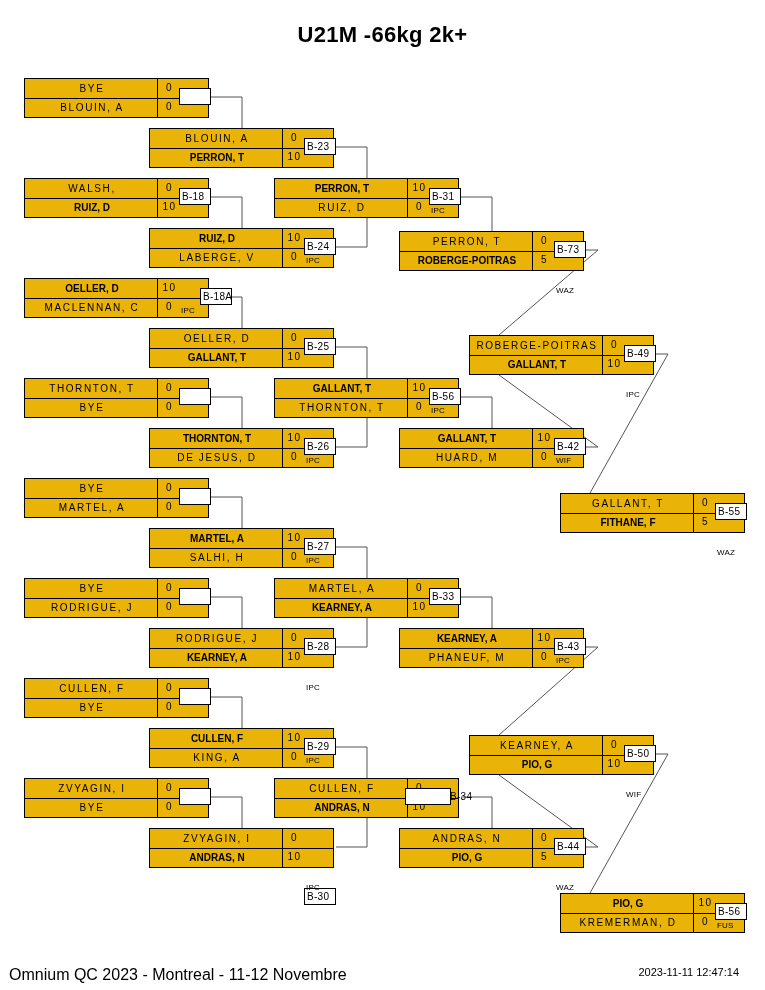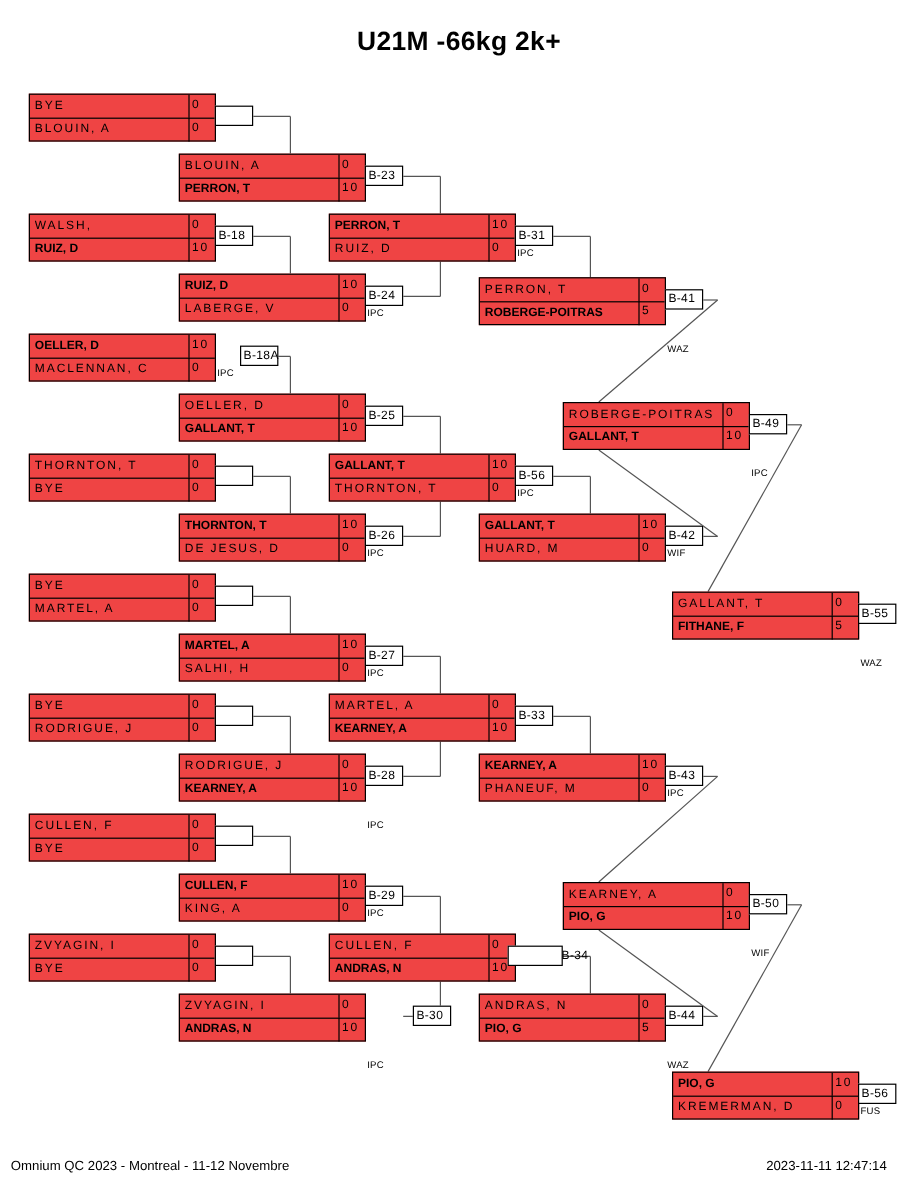--- a/index.html
+++ b/index.html
@@ -1,36 +1,36 @@
 <!DOCTYPE html>
 <html><head>
 <meta charset="utf-8">
 <style>
   html, body { margin:0; padding:0; background:#ffffff; }
   body { width:765px; height:990px; position:relative; overflow:hidden;
          font-family:"Liberation Sans", sans-serif; color:#000; }
   #title { position:absolute; left:0; top:22px; width:765px; text-align:center;
            font-size:22px; font-weight:bold; letter-spacing:0.3px; }
   #lines { position:absolute; left:0; top:0; width:765px; height:990px; }
-  .match { position:absolute; width:156px; height:40px; box-sizing:border-box;
-           border:1px solid #000; background:#ef4444; }
+  .match { position:absolute; width:185px; height:40px; box-sizing:border-box;
+           border:1px solid #000; background:#eab308;text-align:center; }
   .row { position:absolute; left:0; width:100%; height:20px; }
   .row.r0 { top:0; border-bottom:1px solid #000; box-sizing:border-box; }
   .row.r1 { top:19px; height:20px; }
   .name { position:absolute; left:4px; top:4px; font-size:10px; letter-spacing:1.6px;
           white-space:nowrap; overflow:hidden; width:126px; }
   .name.win { font-weight:bold; letter-spacing:0px; }
   .score { position:absolute; left:132px; top:0; width:22px; height:100%;
            border-left:1px solid #000; box-sizing:border-box; font-size:10px;
            padding-left:2px; padding-top:3px; letter-spacing:1.5px; }
   .bout { position:absolute; width:32px; height:17px; box-sizing:border-box;
           border:1px solid #000; background:#fff; font-size:10px; padding-left:2px;
           padding-top:2px; letter-spacing:0.3px; white-space:nowrap; }
   .method { position:absolute; font-size:8px; letter-spacing:0.2px;margin-top:28px; }
-  #footer-left { position:absolute; left:9px; top:966px; font-size:11px; }
+  #footer-left { position:absolute; left:9px; top:966px; font-size:16px; }
   #footer-right { position:absolute; right:26px; top:966px; font-size:11px; }
 </style>
 </head>
 <body>
 
 <div id="title">U21M -66kg 2k+</div>
 
 <svg id="lines">
     <line x1="211" y1="97" x2="242" y2="97" stroke="#555" stroke-width="1"></line>
     <line x1="242" y1="97" x2="242" y2="128" stroke="#555" stroke-width="1"></line>
@@ -149,21 +149,21 @@
     <div class="match" style="left: 399px; top: 231px;">
       <div class="row r0">
         <span class="name">PERRON, T</span>
         <span class="score">0</span>
       </div>
       <div class="row r1">
         <span class="name win">ROBERGE-POITRAS</span>
         <span class="score">5</span>
       </div>
     </div>
-    <div class="bout" style="left: 554px; top: 241px;">B-41</div>
+    <div class="bout" style="left: 554px; top: 241px;">B-73</div>
     <div class="method" style="left: 556px; top: 258px;">WAZ</div>
     <div class="match" style="left: 24px; top: 278px;">
       <div class="row r0">
         <span class="name win">OELLER, D</span>
         <span class="score">10</span>
       </div>
       <div class="row r1">
         <span class="name">MACLENNAN, C</span>
         <span class="score">0</span>
       </div>
@@ -360,33 +360,33 @@
     <div class="match" style="left: 149px; top: 828px;">
       <div class="row r0">
         <span class="name">ZVYAGIN, I</span>
         <span class="score">0</span>
       </div>
       <div class="row r1">
         <span class="name win">ANDRAS, N</span>
         <span class="score">10</span>
       </div>
     </div>
-    <div class="bout" style="left: 304px; top: 838px; margin-left: 40px;">B-30</div>
+    <div class="bout" style="left: 304px; top: 888px;">B-30</div>
     <div class="method" style="left: 306px; top: 855px;">IPC</div>
     <div class="match" style="left: 274px; top: 778px;">
       <div class="row r0">
         <span class="name">CULLEN, F</span>
         <span class="score">0</span>
       </div>
       <div class="row r1">
         <span class="name win">ANDRAS, N</span>
         <span class="score">10</span>
       </div>
     </div>
-    <div class="bout" style="left: 423px; top: 788px; padding-left: 44px;">B-34</div>
+    <div class="bout" style="left: 405px; top: 788px; padding-left: 44px;">B-34</div>
     <div class="method" style="left: 431px; top: 805px;">WIF</div>
     <div class="match" style="left: 399px; top: 828px;">
       <div class="row r0">
         <span class="name">ANDRAS, N</span>
         <span class="score">0</span>
       </div>
       <div class="row r1">
         <span class="name win">PIO, G</span>
         <span class="score">5</span>
       </div>

